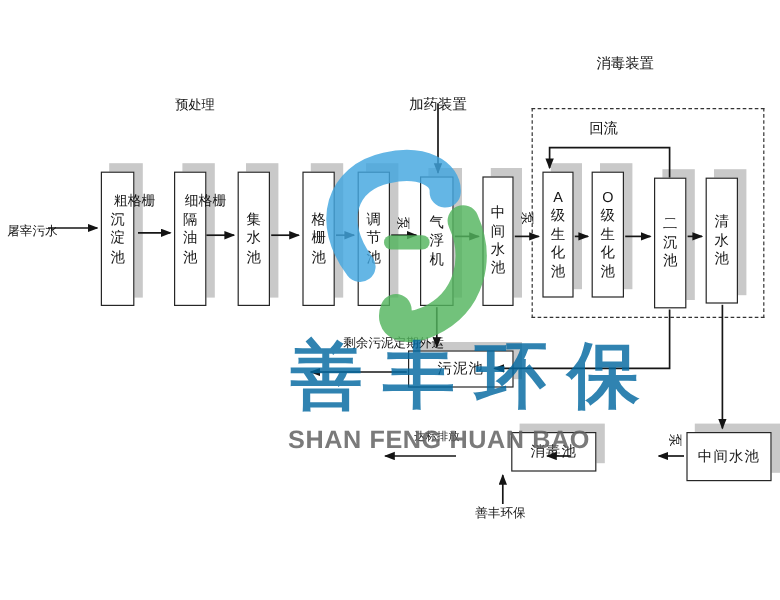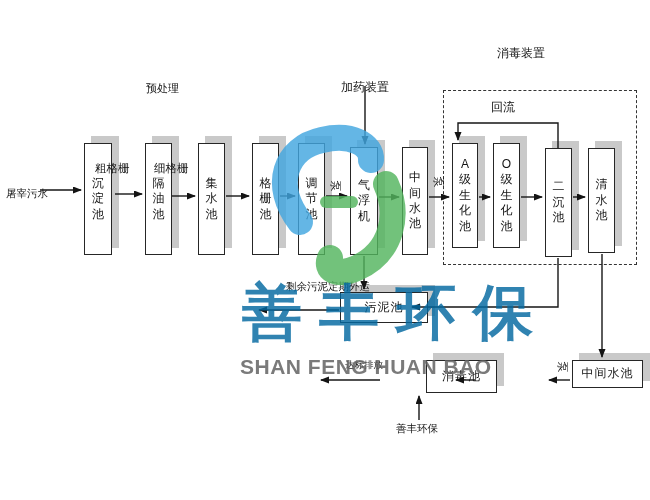--- a/index.html
+++ b/index.html
@@ -159,21 +159,21 @@
       <span data-name="node-label">清
 水
 池</span>
     </div>
     <div class="node h" data-name="node-sludge-tank" style="left: 340px; top: 292px; width: 88px; height: 31px;">
       <span data-name="node-label">污泥池</span>
     </div>
     <div class="node h" data-name="node-disinfection-tank" style="left: 382px; top: 360px; width: 71px; height: 33px; margin-left: 44px;">
       <span data-name="node-label">消毒池</span>
     </div>
-    <div class="node h" data-name="node-intermediate-tank-2" style="left: 572px; top: 360px; width: 71px; height: 28px;">
+    <div class="node h" data-name="node-intermediate-tank-2" style="left: 572px; top: 360px; width: 71px; height: 41px;">
       <span data-name="node-label">中间水池</span>
     </div>
     <div class="lbl" data-name="label-influent" style="left: 6px; top: 188px;">屠宰污水</div>
     <div class="lbl" data-name="label-coarse-screen" style="left: 64px; top: 162px; margin-left: 31px;">粗格栅</div>
     <div class="lbl" data-name="label-fine-screen" style="left: 112px; top: 162px; margin-left: 42px;">细格栅</div>
     <div class="lbl" data-name="label-pretreatment" style="left: 146px; top: 82px; text-align: center;">预处理</div>
     <div class="lbl" data-name="label-dosing-device" style="left: 341px; top: 81px;">加药装置</div>
     <div class="lbl" data-name="label-buried-integration" style="left: 497px; top: 47px;">消毒装置</div>
     <div class="lbl" data-name="label-reflux" style="left: 491px; top: 101px; text-align: right;">回流</div>
     <div class="lbl" data-name="label-sludge-out" style="left: 254px; top: 281px;">剩余污泥定期外运</div>

